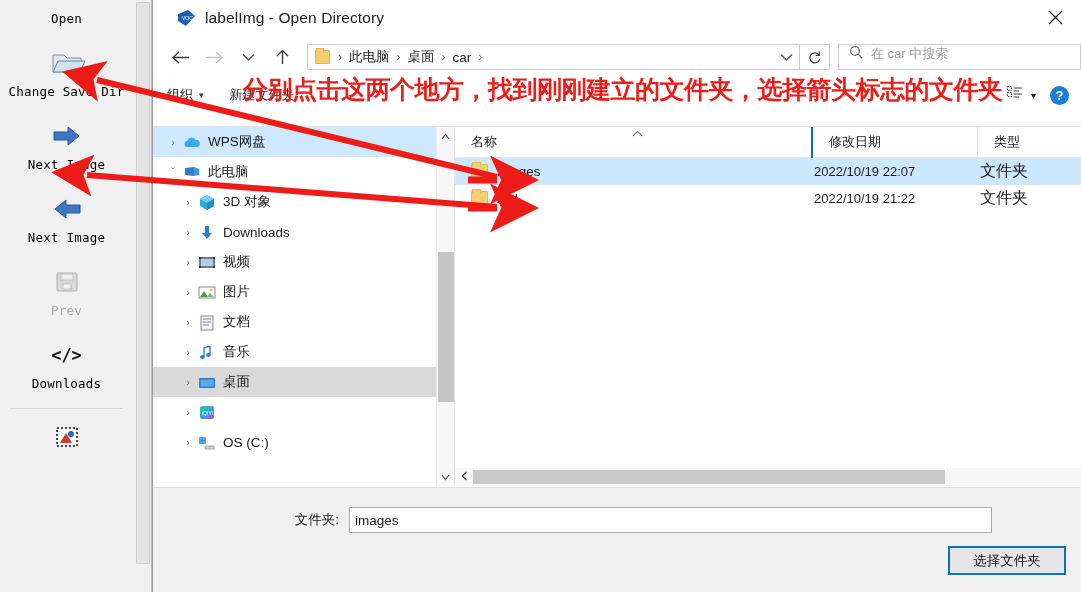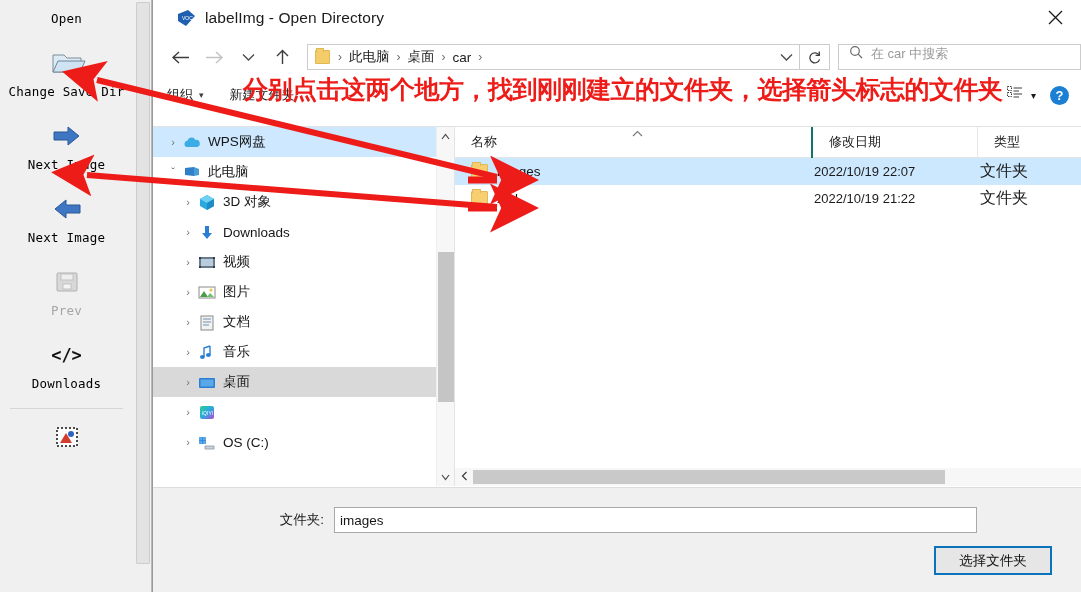--- a/index.html
+++ b/index.html
@@ -205,30 +205,30 @@
 
   
   #dlg-footer{
     position:absolute;left:0;top:487px;right:0;bottom:0;background:#f0f0f0;
     border-top:1px solid #dcdcdc;
   }
   #folder-row{
     position:absolute;left:0;top:18px;right:0;height:28px;display:flex;align-items:center;
   }
   #folder-label{
-    width:181px;text-align:right;padding-right:10px;font-size:13.5px;color:#1b1b1b;
+    width:196px;text-align:right;padding-right:10px;font-size:13.5px;color:#1b1b1b;
     box-sizing:border-box;
   }
   #folder-input{
     width:643px;height:26px;border:1px solid #a9a9a9;background:#fff;
     display:flex;align-items:center;padding-left:5px;box-sizing:border-box;
     font-size:13.5px;color:#161616;
   }
   #btn-row{
-    position:absolute;right:15px;top:58px;display:flex;align-items:center;
+    position:absolute;right:1px;top:58px;display:flex;align-items:center;
   }
   #btn-choose{
     width:118px;height:29px;background:#e6e6e6;border:2px solid #0a73ba;
     font-size:13.5px;color:#111;display:flex;align-items:center;justify-content:center;
     box-sizing:border-box;margin-right:14px;
   }
   #btn-cancel{
     width:112px;height:29px;background:#e6e6e6;border:1px solid #c2c2c2;
     font-size:13.5px;color:#111;display:flex;align-items:center;justify-content:center;
     box-sizing:border-box;

